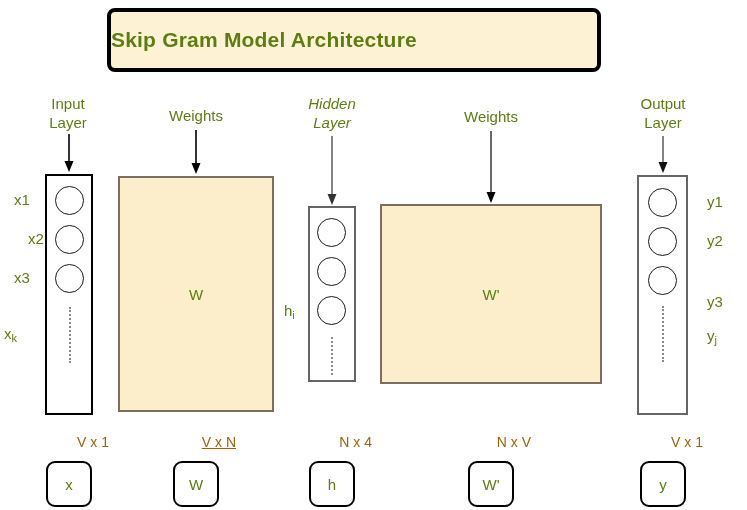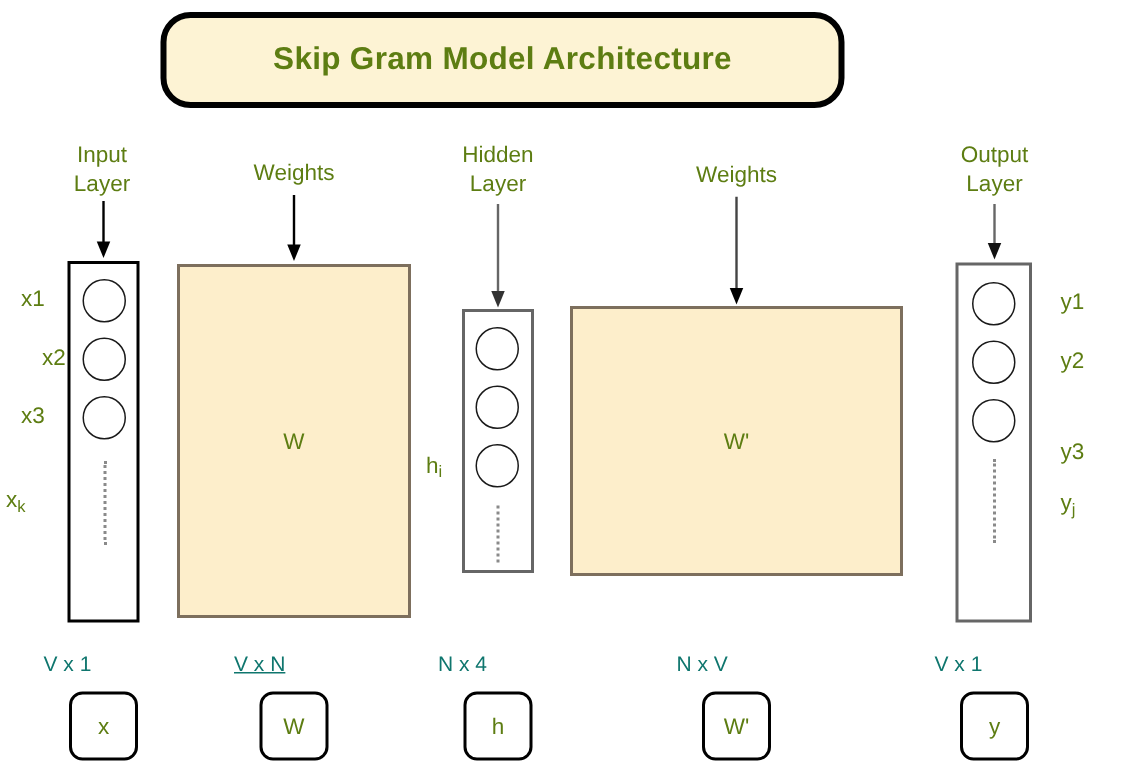--- a/index.html
+++ b/index.html
@@ -18,96 +18,95 @@
     width: 747px;
     height: 510px;
     background: #ffffff;
   }
 
   
   .title-banner {
     position: absolute;
     left: 107px;
     top: 8px;
-    width: 456px;
+    width: 494px;
     height: 64px;
     background: #fdf3d4;
     border: 4px solid #000000;
-    border-radius: 20px;
+    border-radius: 8px;
+    box-sizing: border-box;
+    display: flex;
+    align-items: center;
+  }
+  .title-text {
+    font-size: 21px;
+    font-weight: bold;
+    color: #5d7d12;
+    letter-spacing: 0.2px;
+    white-space: nowrap;
+  }
+
+  
+  .glabel {
+    position: absolute;
+    color: #5d7d12;
+    font-size: 15px;
+    text-align: center;
+    line-height: 19px;
+    white-space: pre-line;
+  }
+
+  
+  .arrow {
+    position: absolute;
+  }
+
+  
+  .layer-box {
+    position: absolute;
+    background: #ffffff;
+    box-sizing: border-box;
+  }
+  .layer-box.black { border: 2px solid #000000; }
+  .layer-box.gray  { border: 2px solid #666666; }
+
+  .neuron {
+    position: absolute;
+    border-radius: 50%;
+    background: #ffffff;
+    box-sizing: border-box;
+    border: 1.6px solid #1a1a1a;
+  }
+
+  .vdots {
+    position: absolute;
+    border-left: 2.5px dotted #8a8a8a;
+  }
+
+  
+  .weight-box {
+    position: absolute;
+    background: #fdeecb;
+    border: 2px solid #7d6f5d;
     box-sizing: border-box;
     display: flex;
     align-items: center;
     justify-content: center;
   }
-  .title-text {
-    font-size: 21px;
-    font-weight: bold;
-    color: #5d7d12;
-    letter-spacing: 0.2px;
-    white-space: nowrap;
-  }
-
-  
-  .glabel {
-    position: absolute;
-    color: #5d7d12;
-    font-size: 15px;
-    text-align: center;
-    line-height: 19px;
-    white-space: pre-line;
-  }
-
-  
-  .arrow {
-    position: absolute;
-  }
-
-  
-  .layer-box {
-    position: absolute;
-    background: #ffffff;
-    box-sizing: border-box;
-  }
-  .layer-box.black { border: 2px solid #000000; }
-  .layer-box.gray  { border: 2px solid #666666; }
-
-  .neuron {
-    position: absolute;
-    border-radius: 50%;
-    background: #ffffff;
-    box-sizing: border-box;
-    border: 1.6px solid #1a1a1a;
-  }
-
-  .vdots {
-    position: absolute;
-    border-left: 2.5px dotted #8a8a8a;
-  }
-
-  
-  .weight-box {
-    position: absolute;
-    background: #fdeecb;
-    border: 2px solid #7d6f5d;
-    box-sizing: border-box;
-    display: flex;
-    align-items: center;
-    justify-content: center;
-  }
   .weight-box .wlabel {
     color: #5d7d12;
     font-size: 15px;
   }
 
   
   .dim-label {
     position: absolute;
-    color: #0f766e;
+    color: #a16207;
     font-size: 14px;
-    text-align: left;
+    text-align: right;
     white-space: nowrap;
   }
   .token-box {
     position: absolute;
     width: 46px;
     height: 46px;
     border: 2.5px solid #000000;
     border-radius: 9px;
     background: #ffffff;
     box-sizing: border-box;
@@ -178,21 +177,21 @@
 
   <div class="weight-box" style="left:118px; top:176px; width:156px; height:236px;">
     <span class="wlabel">W</span>
   </div>
 
   <div class="dim-label" style="left:156px; top:434px; width:80px;text-decoration:underline;">V x N</div>
   <div class="token-box" style="left:173px; top:461px;">
     <span class="tlabel">W</span>
   </div>
 
-  <div class="glabel" style="left:292px; top:94px; width:80px;">Hidden
+  <div class="glabel" style="left:292px; top:94px; width:80px;font-style:italic;">Hidden
 Layer</div>
 
   <svg class="arrow" style="left:321px; top:136px;" width="22" height="72" viewBox="0 0 22 72">
     <line x1="11" y1="0" x2="11" y2="61" stroke="#666666" stroke-width="1.6"></line>
     <polygon points="11,69 6.5,58 15.5,58" fill="#333333"></polygon>
   </svg>
 
   <div class="layer-box gray" style="left:308px; top:206px; width:48px; height:176px;"></div>
 
   <div class="neuron" style="left:317px; top:218px; width:29px; height:29px;"></div>

